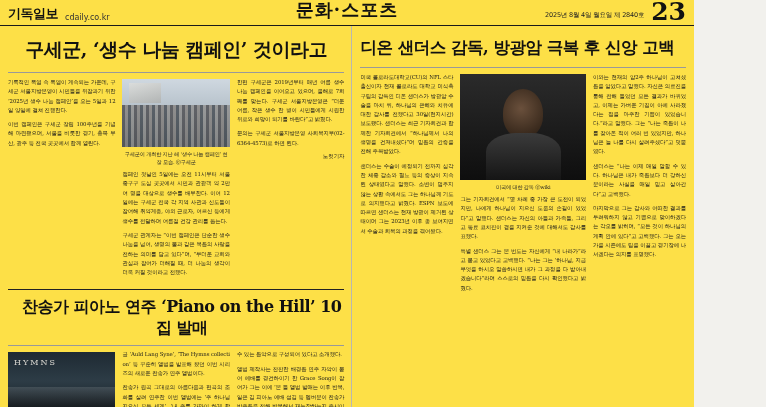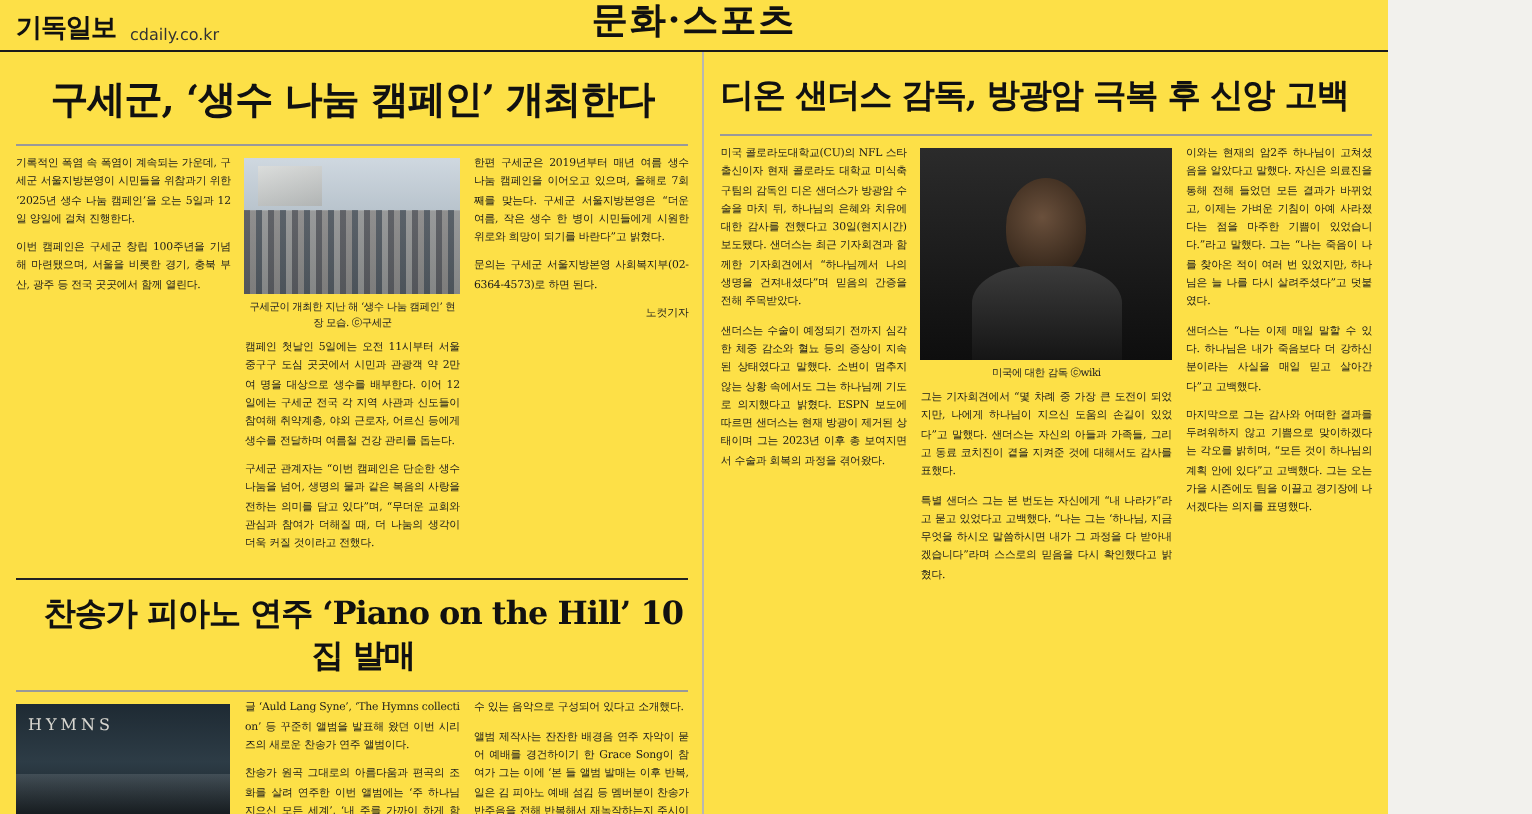--- a/index.html
+++ b/index.html
@@ -117,27 +117,31 @@
 </style>
 </head>
 <body>
 
 <div class="page">
 
   <div class="masthead">
     <span class="logo">기독일보</span>
     <span class="logo-url">cdaily.co.kr</span>
     <span class="section-title">문화·스포츠</span>
+    <span class="mast-right">
+      <span class="issue-line">2025년 8월 4일 월요일 제 2840호</span>
+      <span class="page-num">23</span>
+    </span>
   </div>
 
   <div class="body">
 
     <div class="col-left">
 
-      <div class="headline h-main">구세군, ‘생수 나눔 캠페인’ 개최한다</div>
+      <div class="headline h-main">구세군, ‘생수 나눔 캠페인’ 것이라고</div>
       <div class="rule-thin"></div>
 
       <div class="cols3" style="margin-top:5px;">
         <div class="txtcol">
           <p class="body-text">기록적인 폭염 속 폭염이 계속되는 가운데, 구세군 서울지방본영이 시민들을 위참과기 위한 ‘2025년 생수 나눔 캠페인’을 오는 5일과 12일 양일에 걸쳐 진행한다.</p>
           <p class="body-text">이번 캠페인은 구세군 창립 100주년을 기념해 마련됐으며, 서울을 비롯한 경기, 충북 부산, 광주 등 전국 곳곳에서 함께 열린다.</p>
         </div>
         <div class="txtcol">
           <div class="photo crowd"></div>
           <div class="caption caption-c">구세군이 개최한 지난 해 ‘생수 나눔 캠페인’ 현장 모습. ⓒ구세군</div>

